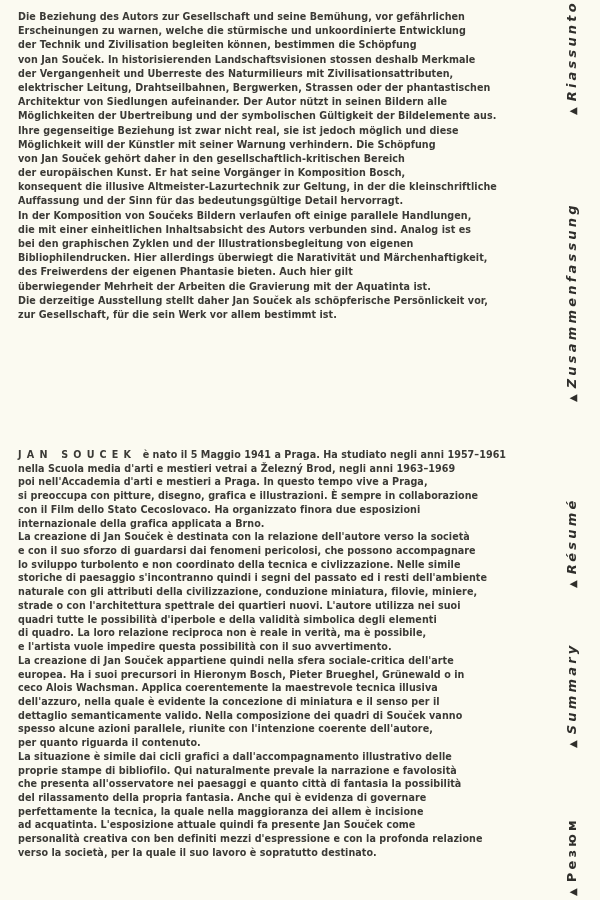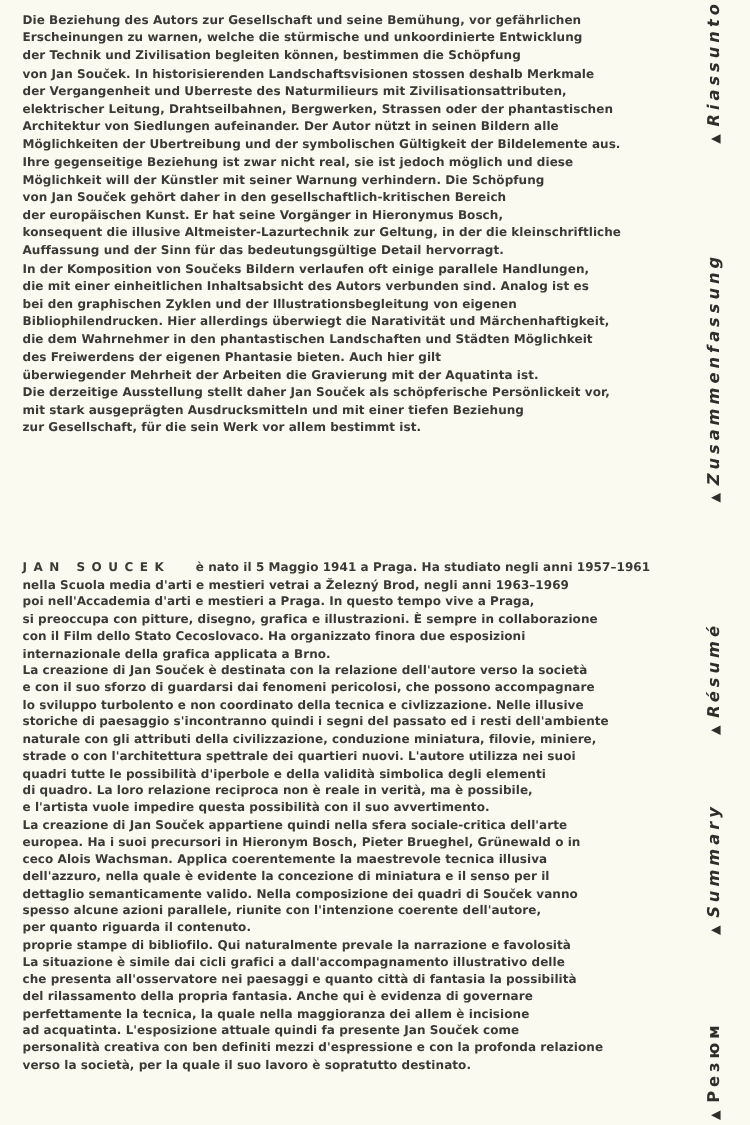--- a/index.html
+++ b/index.html
@@ -15,21 +15,21 @@
     position: absolute; left: 18px;
     font-size: 9.6px; font-weight: bold;
     letter-spacing: 0.05px;
     white-space: nowrap;
   }
   .block .line { display: block; }
   #german { top: 10px; }
   #german .line { height: 14.2px; line-height: 14.2px; }
   #italian { top: 448px; }
   #italian .line { height: 13.72px; line-height: 13.72px; }
-  .name-caps { letter-spacing: 5.2px; margin-right: 17px; }
+  .name-caps { letter-spacing: 5.2px; margin-right: 3px; }
   .side {
     position: absolute; left: 562px;
     width: 20px;
   }
   .side-label {
     position: absolute; left: 0; bottom: 0;
     transform-origin: left bottom;
     transform: rotate(-90deg) translate(0, 17px);
     white-space: nowrap;
     font-size: 13px; font-weight: bold; font-style: italic;
@@ -49,60 +49,58 @@
     <span class="line">Erscheinungen zu warnen, welche die stürmische und unkoordinierte Entwicklung</span>
     <span class="line">der Technik und Zivilisation begleiten können, bestimmen die Schöpfung</span>
     <span class="line">von Jan Souček. In historisierenden Landschaftsvisionen stossen deshalb Merkmale</span>
     <span class="line">der Vergangenheit und Uberreste des Naturmilieurs mit Zivilisationsattributen,</span>
     <span class="line">elektrischer Leitung, Drahtseilbahnen, Bergwerken, Strassen oder der phantastischen</span>
     <span class="line">Architektur von Siedlungen aufeinander. Der Autor nützt in seinen Bildern alle</span>
     <span class="line">Möglichkeiten der Ubertreibung und der symbolischen Gültigkeit der Bildelemente aus.</span>
     <span class="line">Ihre gegenseitige Beziehung ist zwar nicht real, sie ist jedoch möglich und diese</span>
     <span class="line">Möglichkeit will der Künstler mit seiner Warnung verhindern. Die Schöpfung</span>
     <span class="line">von Jan Souček gehört daher in den gesellschaftlich-kritischen Bereich</span>
-    <span class="line">der europäischen Kunst. Er hat seine Vorgänger in Hieronymus Bosch,</span>
+    <span class="line">der europäischen Kunst. Er hat seine Vorgänger in Komposition Bosch,</span>
     <span class="line">konsequent die illusive Altmeister-Lazurtechnik zur Geltung, in der die kleinschriftliche</span>
     <span class="line">Auffassung und der Sinn für das bedeutungsgültige Detail hervorragt.</span>
     <span class="line">In der Komposition von Součeks Bildern verlaufen oft einige parallele Handlungen,</span>
     <span class="line">die mit einer einheitlichen Inhaltsabsicht des Autors verbunden sind. Analog ist es</span>
     <span class="line">bei den graphischen Zyklen und der Illustrationsbegleitung von eigenen</span>
     <span class="line">Bibliophilendrucken. Hier allerdings überwiegt die Narativität und Märchenhaftigkeit,</span>
-    <span class="line">die dem Wahrnehmer in den phantastischen Landschaften und Städten Möglichkeit</span>
     <span class="line">des Freiwerdens der eigenen Phantasie bieten. Auch hier gilt</span>
     <span class="line">überwiegender Mehrheit der Arbeiten die Gravierung mit der Aquatinta ist.</span>
     <span class="line">Die derzeitige Ausstellung stellt daher Jan Souček als schöpferische Persönlickeit vor,</span>
-    <span class="line">mit stark ausgeprägten Ausdrucksmitteln und mit einer tiefen Beziehung</span>
     <span class="line">zur Gesellschaft, für die sein Werk vor allem bestimmt ist.</span>
   </div>
 
   <div class="block" id="italian">
     <span class="line"><span class="name-caps">JAN SOUCEK</span> <span>è nato il 5 Maggio 1941 a Praga. Ha studiato negli anni 1957–1961</span></span>
     <span class="line">nella Scuola media d'arti e mestieri vetrai a Železný Brod, negli anni 1963–1969</span>
     <span class="line">poi nell'Accademia d'arti e mestieri a Praga. In questo tempo vive a Praga,</span>
     <span class="line">si preoccupa con pitture, disegno, grafica e illustrazioni. È sempre in collaborazione</span>
     <span class="line">con il Film dello Stato Cecoslovaco. Ha organizzato finora due esposizioni</span>
     <span class="line">internazionale della grafica applicata a Brno.</span>
     <span class="line">La creazione di Jan Souček è destinata con la relazione dell'autore verso la società</span>
     <span class="line">e con il suo sforzo di guardarsi dai fenomeni pericolosi, che possono accompagnare</span>
-    <span class="line">lo sviluppo turbolento e non coordinato della tecnica e civlizzazione. Nelle illusive</span>
+    <span class="line">lo sviluppo turbolento e non coordinato della tecnica e civlizzazione. Nelle simile</span>
     <span class="line">storiche di paesaggio s'incontranno quindi i segni del passato ed i resti dell'ambiente</span>
     <span class="line">naturale con gli attributi della civilizzazione, conduzione miniatura, filovie, miniere,</span>
     <span class="line">strade o con l'architettura spettrale dei quartieri nuovi. L'autore utilizza nei suoi</span>
     <span class="line">quadri tutte le possibilità d'iperbole e della validità simbolica degli elementi</span>
     <span class="line">di quadro. La loro relazione reciproca non è reale in verità, ma è possibile,</span>
     <span class="line">e l'artista vuole impedire questa possibilità con il suo avvertimento.</span>
     <span class="line">La creazione di Jan Souček appartiene quindi nella sfera sociale-critica dell'arte</span>
     <span class="line">europea. Ha i suoi precursori in Hieronym Bosch, Pieter Brueghel, Grünewald o in</span>
     <span class="line">ceco Alois Wachsman. Applica coerentemente la maestrevole tecnica illusiva</span>
     <span class="line">dell'azzuro, nella quale è evidente la concezione di miniatura e il senso per il</span>
     <span class="line">dettaglio semanticamente valido. Nella composizione dei quadri di Souček vanno</span>
     <span class="line">spesso alcune azioni parallele, riunite con l'intenzione coerente dell'autore,</span>
     <span class="line">per quanto riguarda il contenuto.</span>
+    <span class="line">La situazione è simile dai cicli grafici a dall'accompagnamento illustrativo delle</span>
     <span class="line">proprie stampe di bibliofilo. Qui naturalmente prevale la narrazione e favolosità</span>
-    <span class="line">La situazione è simile dai cicli grafici a dall'accompagnamento illustrativo delle</span>
     <span class="line">che presenta all'osservatore nei paesaggi e quanto città di fantasia la possibilità</span>
     <span class="line">del rilassamento della propria fantasia. Anche qui è evidenza di governare</span>
     <span class="line">perfettamente la tecnica, la quale nella maggioranza dei allem è incisione</span>
     <span class="line">ad acquatinta. L'esposizione attuale quindi fa presente Jan Souček come</span>
     <span class="line">personalità creativa con ben definiti mezzi d'espressione e con la profonda relazione</span>
     <span class="line">verso la società, per la quale il suo lavoro è sopratutto destinato.</span>
   </div>
 
   <div class="side" style="top:115px;">
     <span class="side-label"><span class="tri">▲</span><span>Riassunto</span></span>

